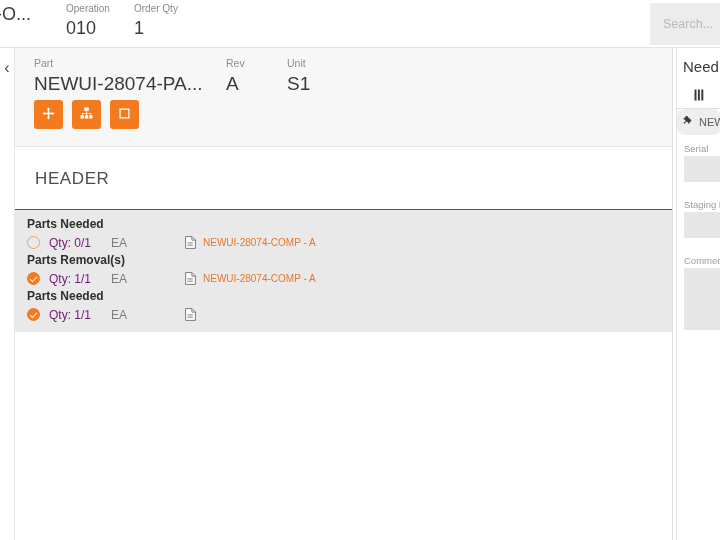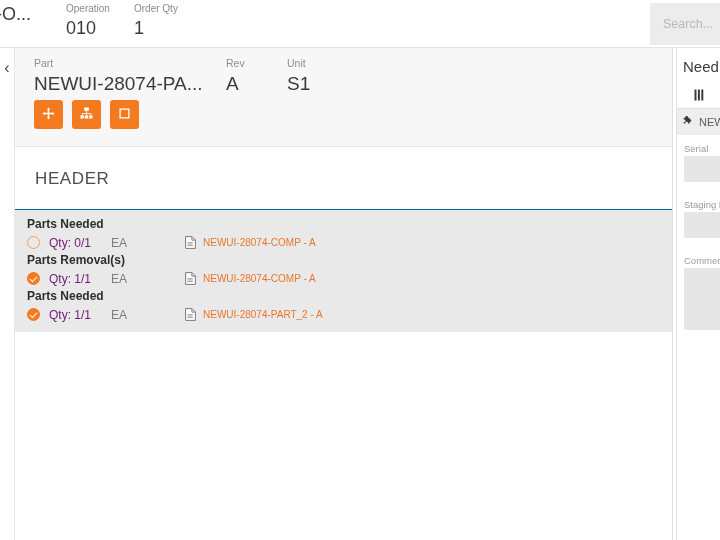--- a/index.html
+++ b/index.html
@@ -256,20 +256,21 @@
   .rp-subhead {
     position: absolute;
     left: 0; top: 61px;
     width: 44px; height: 26px;
     background: #eeeeee;
     display: flex;
     align-items: center;
     padding-left: 5px;
     box-sizing: border-box;
     gap: 5px;
+    border-radius: 8px;
   }
   .rp-subhead .sh-text {
     font-size: 11px;
     color: #5c5c5c;
     white-space: nowrap;
   }
   .rp-field {
     position: absolute;
     left: 7px;
     width: 60px;
@@ -427,21 +428,20 @@
           <span class="p-qty">Qty: 1/1</span>
           <span class="p-uom">EA</span>
           <span class="p-docicon">
             <svg width="11" height="13" viewBox="0 0 11 13">
               <path d="M0.6 0.6 H7.0 L10.4 4.0 V12.4 H0.6 Z" fill="#ffffff" stroke="#7a7a7a" stroke-width="1"></path>
               <path d="M6.9 0.8 V4.1 H10.2" fill="none" stroke="#7a7a7a" stroke-width="1"></path>
               <rect x="2.4" y="6.4" width="5.4" height="1" fill="#7a7a7a"></rect>
               <rect x="2.4" y="8.7" width="5.4" height="1" fill="#7a7a7a"></rect>
             </svg>
           </span>
-          <span class="p-name">NEWUI-28074-PART_2 - A</span>
         </div>
       </div>
 
   </div>
 
   <div class="right-panel">
 
     <div class="rp-title">Need T</div>
 
     <div class="rp-tabbar">

